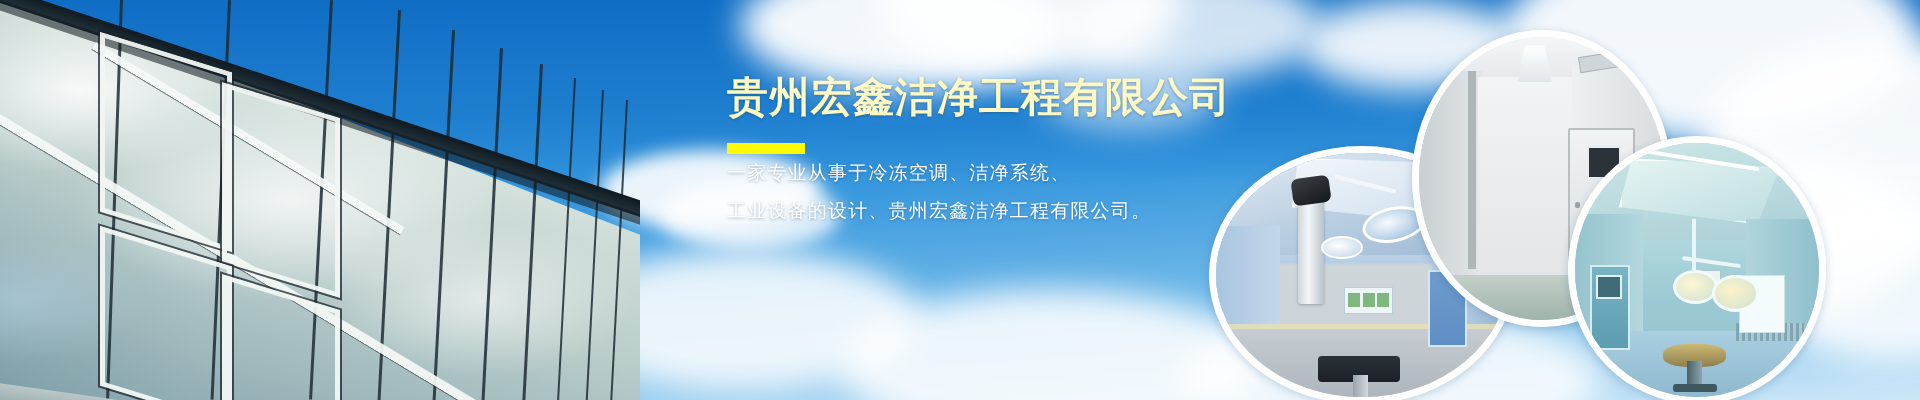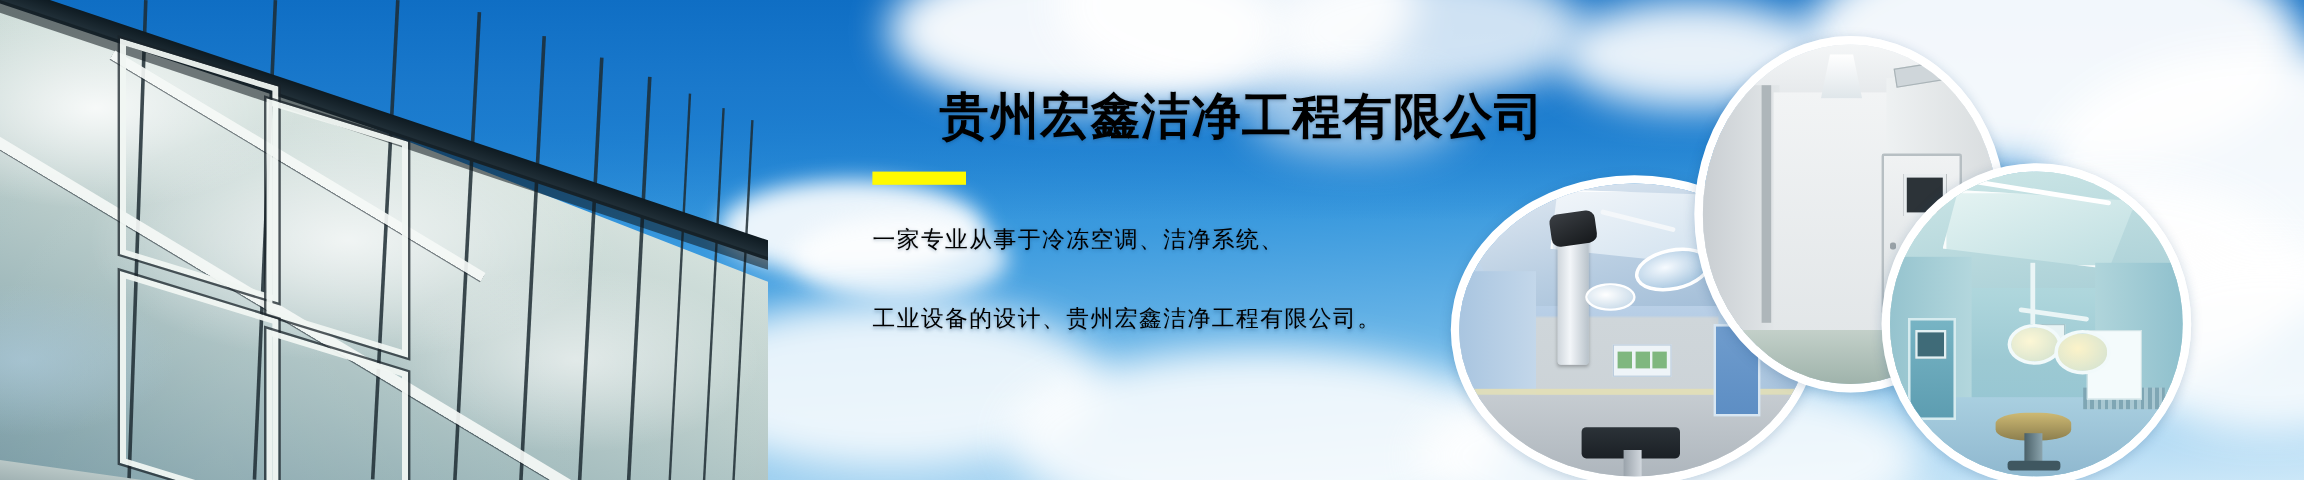--- a/index.html
+++ b/index.html
@@ -70,30 +70,29 @@
   }
   .base-ledge{
     position:absolute;left:-40px;bottom:-6px;width:420px;height:28px;
     background:linear-gradient(180deg,#b9c7c6,#8fa3a6);
     transform:rotate(8deg);transform-origin:left bottom;
   }
 
   
   .text-block{position:absolute;left:727px;top:74px;width:560px;}
   .title{
-    font-size:41px;font-weight:bold;color:#000000;letter-spacing:1px;
+    font-size:41px;font-weight:bold;color:#fef9c3;letter-spacing:1px;
     line-height:1.15;white-space:nowrap;
     text-shadow:0 1px 3px rgba(10,50,90,.35);
-    text-align:right;
   }
   .accent-bar{
     width:78px;height:11px;background:#fffa00;margin-top:22px;
   }
   .sub{
-    margin-top:28px;font-size:19px;color:#000000;line-height:2.0;
+    font-size:19px;color:#ffffff;line-height:2.0;
     letter-spacing:1.2px;white-space:nowrap;
     text-shadow:0 1px 3px rgba(10,50,90,.35);
   }
 
   
   .photo{
     position:absolute;border-radius:50%;overflow:hidden;
     border:7px solid #ffffff;
     box-shadow:0 2px 10px rgba(20,70,120,.22);
   }

